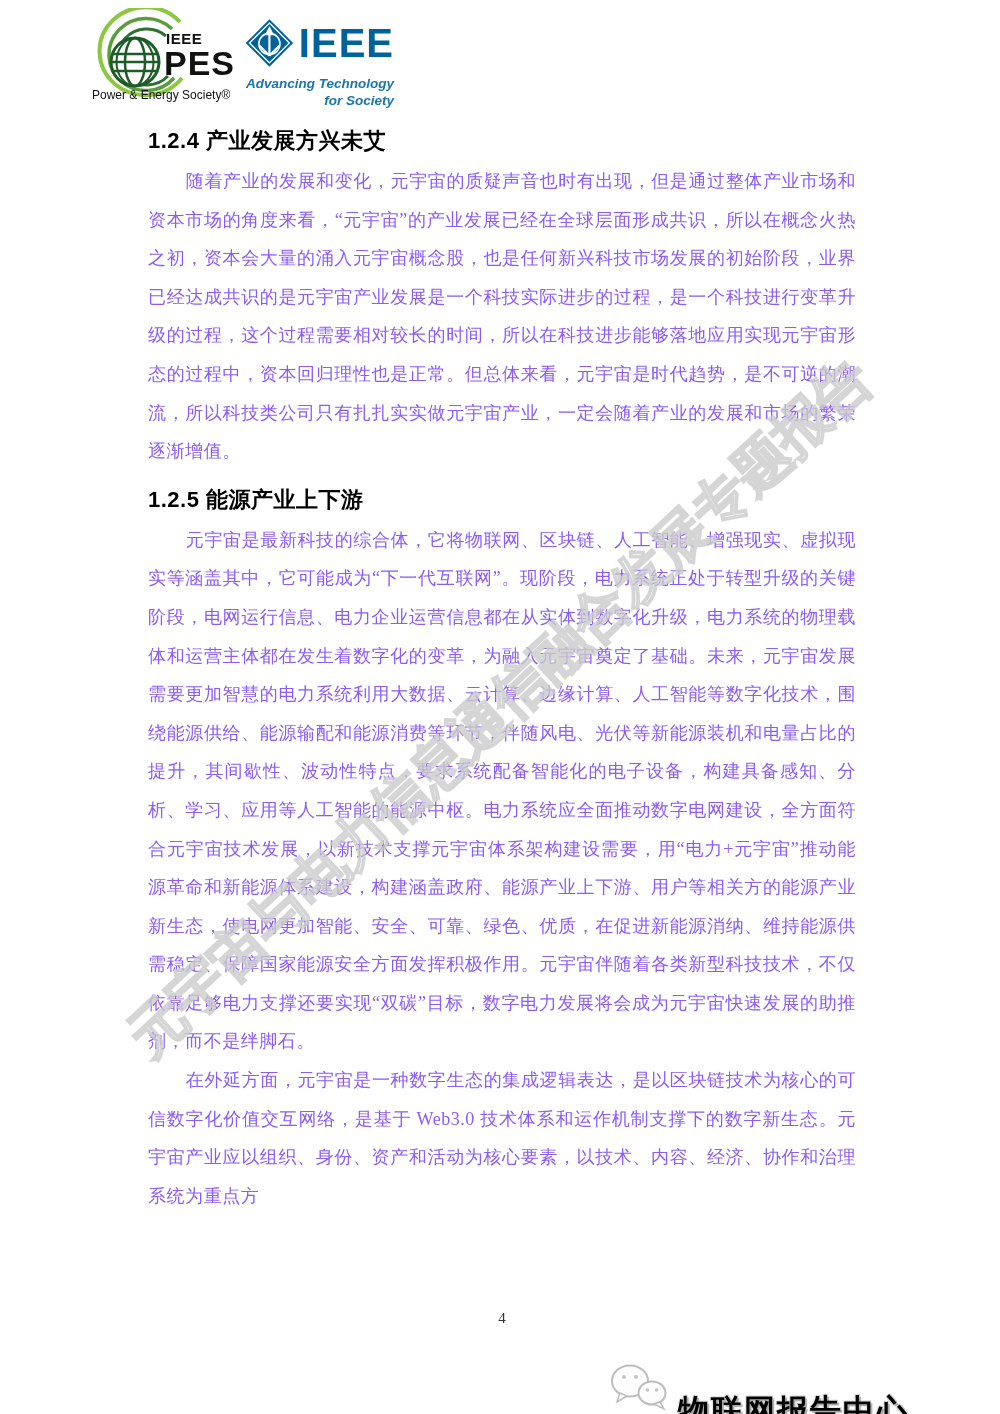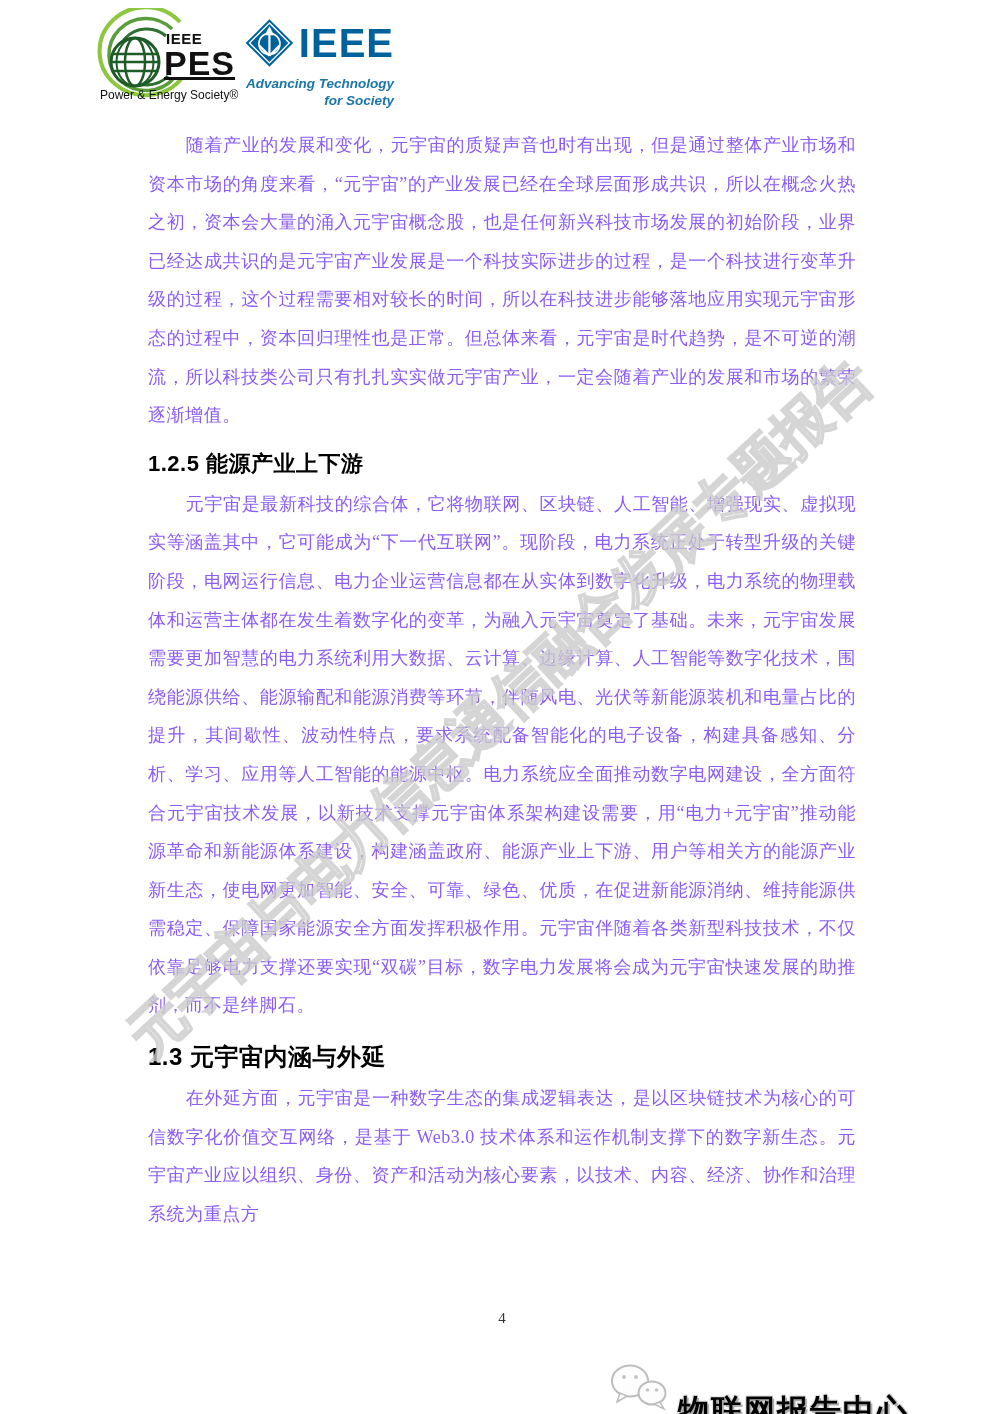--- a/index.html
+++ b/index.html
@@ -9,22 +9,22 @@
     background:#ffffff;
     overflow:hidden;
     font-family:"Liberation Serif","DejaVu Serif",serif;
     color:#1f1f1f;
   }
   
   .logos{position:absolute;top:8px;left:84px;display:flex;gap:14px;z-index:1;}
   .pes-logo{position:relative;width:146px;height:98px;}
   .pes-art{position:absolute;left:0;top:0;}
   .pes-ieee{position:absolute;left:82px;top:22px;font-family:"Liberation Sans",sans-serif;font-weight:bold;font-size:15px;color:#111;letter-spacing:.5px;}
-  .pes-pes{position:absolute;left:80px;top:36px;font-family:"Liberation Sans",sans-serif;font-weight:bold;font-size:34px;color:#111;letter-spacing:1px;text-decoration:underline;}
-  .pes-sub{position:absolute;left:16px;top:80px;width:150px;font-family:"Liberation Sans",sans-serif;font-size:12px;color:#111;white-space:nowrap;}
+  .pes-pes{position:absolute;left:80px;top:36px;font-family:"Liberation Sans",sans-serif;font-weight:bold;font-size:34px;color:#111;letter-spacing:1px;}
+  .pes-sub{position:absolute;left:8px;top:80px;width:150px;font-family:"Liberation Sans",sans-serif;font-size:12px;color:#111;white-space:nowrap;}
   .ieee-logo{position:relative;width:150px;height:96px;padding-top:6px;}
   .ieee-row{display:flex;align-items:center;gap:4px;}
   .ieee-word{font-family:"Liberation Sans",sans-serif;font-weight:bold;font-size:40px;color:#00629b;letter-spacing:1px;line-height:1;}
   .ieee-tag{margin-top:4px;text-align:right;font-family:"Liberation Sans",sans-serif;font-style:italic;font-weight:bold;color:#1b75a8;font-size:13.5px;line-height:1.25;}
   
   .watermark{
     position:absolute;left:138px;top:1008px;width:1020px;
     transform:rotate(-43deg);transform-origin:0 50%;
     font-family:"Liberation Sans","DejaVu Sans",sans-serif;
     font-weight:bold;font-size:56px;letter-spacing:-1px;white-space:nowrap;
@@ -105,26 +105,26 @@
       <div class="ieee-tag">
         <div>Advancing Technology</div>
         <div>for Society</div>
       </div>
     </div>
   </div>
 
   <div class="watermark">元宇宙与电力信息通信融合发展专题报告</div>
 
   <main class="content">
+    <h2 class="first">1.2.4 产业发展方兴未艾</h2>
     <p>随着产业的发展和变化，元宇宙的质疑声音也时有出现，但是通过整体产业市场和资本市场的角度来看，“元宇宙”的产业发展已经在全球层面形成共识，所以在概念火热之初，资本会大量的涌入元宇宙概念股，也是任何新兴科技市场发展的初始阶段，业界已经达成共识的是元宇宙产业发展是一个科技实际进步的过程，是一个科技进行变革升级的过程，这个过程需要相对较长的时间，所以在科技进步能够落地应用实现元宇宙形态的过程中，资本回归理性也是正常。但总体来看，元宇宙是时代趋势，是不可逆的潮流，所以科技类公司只有扎扎实实做元宇宙产业，一定会随着产业的发展和市场的繁荣逐渐增值。</p>
 
     <h2>1.2.5 能源产业上下游</h2>
     <p>元宇宙是最新科技的综合体，它将物联网、区块链、人工智能、增强现实、虚拟现实等涵盖其中，它可能成为“下一代互联网”。现阶段，电力系统正处于转型升级的关键阶段，电网运行信息、电力企业运营信息都在从实体到数字化升级，电力系统的物理载体和运营主体都在发生着数字化的变革，为融入元宇宙奠定了基础。未来，元宇宙发展需要更加智慧的电力系统利用大数据、云计算、边缘计算、人工智能等数字化技术，围绕能源供给、能源输配和能源消费等环节，伴随风电、光伏等新能源装机和电量占比的提升，其间歇性、波动性特点，要求系统配备智能化的电子设备，构建具备感知、分析、学习、应用等人工智能的能源中枢。电力系统应全面推动数字电网建设，全方面符合元宇宙技术发展，以新技术支撑元宇宙体系架构建设需要，用“电力+元宇宙”推动能源革命和新能源体系建设，构建涵盖政府、能源产业上下游、用户等相关方的能源产业新生态，使电网更加智能、安全、可靠、绿色、优质，在促进新能源消纳、维持能源供需稳定、保障国家能源安全方面发挥积极作用。元宇宙伴随着各类新型科技技术，不仅依靠足够电力支撑还要实现“双碳”目标，数字电力发展将会成为元宇宙快速发展的助推剂，而不是绊脚石。</p>
 
-    <h1>1.3 元宇宙内涵与外延</h1>
     <p>在外延方面，元宇宙是一种数字生态的集成逻辑表达，是以区块链技术为核心的可信数字化价值交互网络，是基于 Web3.0 技术体系和运作机制支撑下的数字新生态。元宇宙产业应以组织、身份、资产和活动为核心要素，以技术、内容、经济、协作和治理系统为重点方</p>
   </main>
 
   <div class="page-number">4</div>
 
   <div class="brand">
     <svg width="62" height="52" viewBox="0 0 62 52">
       <ellipse cx="22" cy="20" rx="18" ry="15.5" fill="#fdfdfd" stroke="#bdbdbd" stroke-width="2"></ellipse>
       <polygon points="12,32 9,41 19,35" fill="#fdfdfd" stroke="#bdbdbd" stroke-width="1.5"></polygon>
       <circle cx="16" cy="16" r="2" fill="#c4c4c4"></circle>

